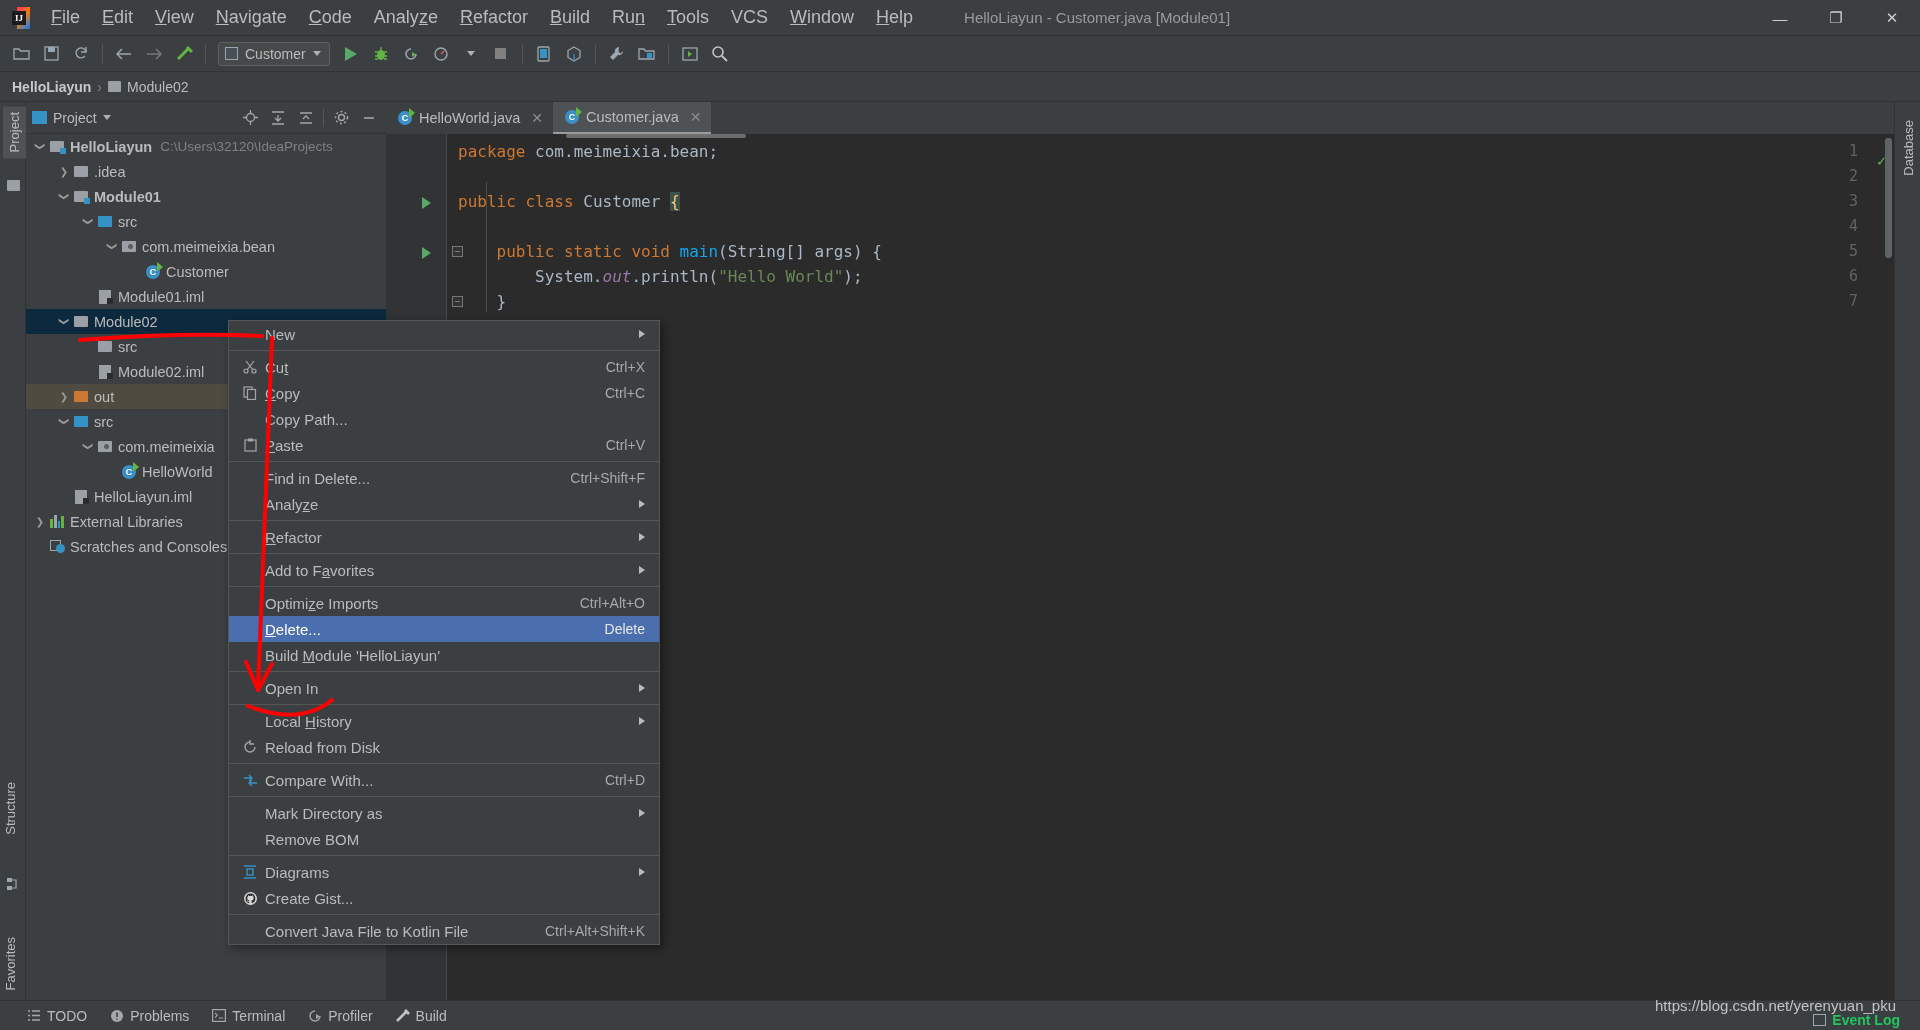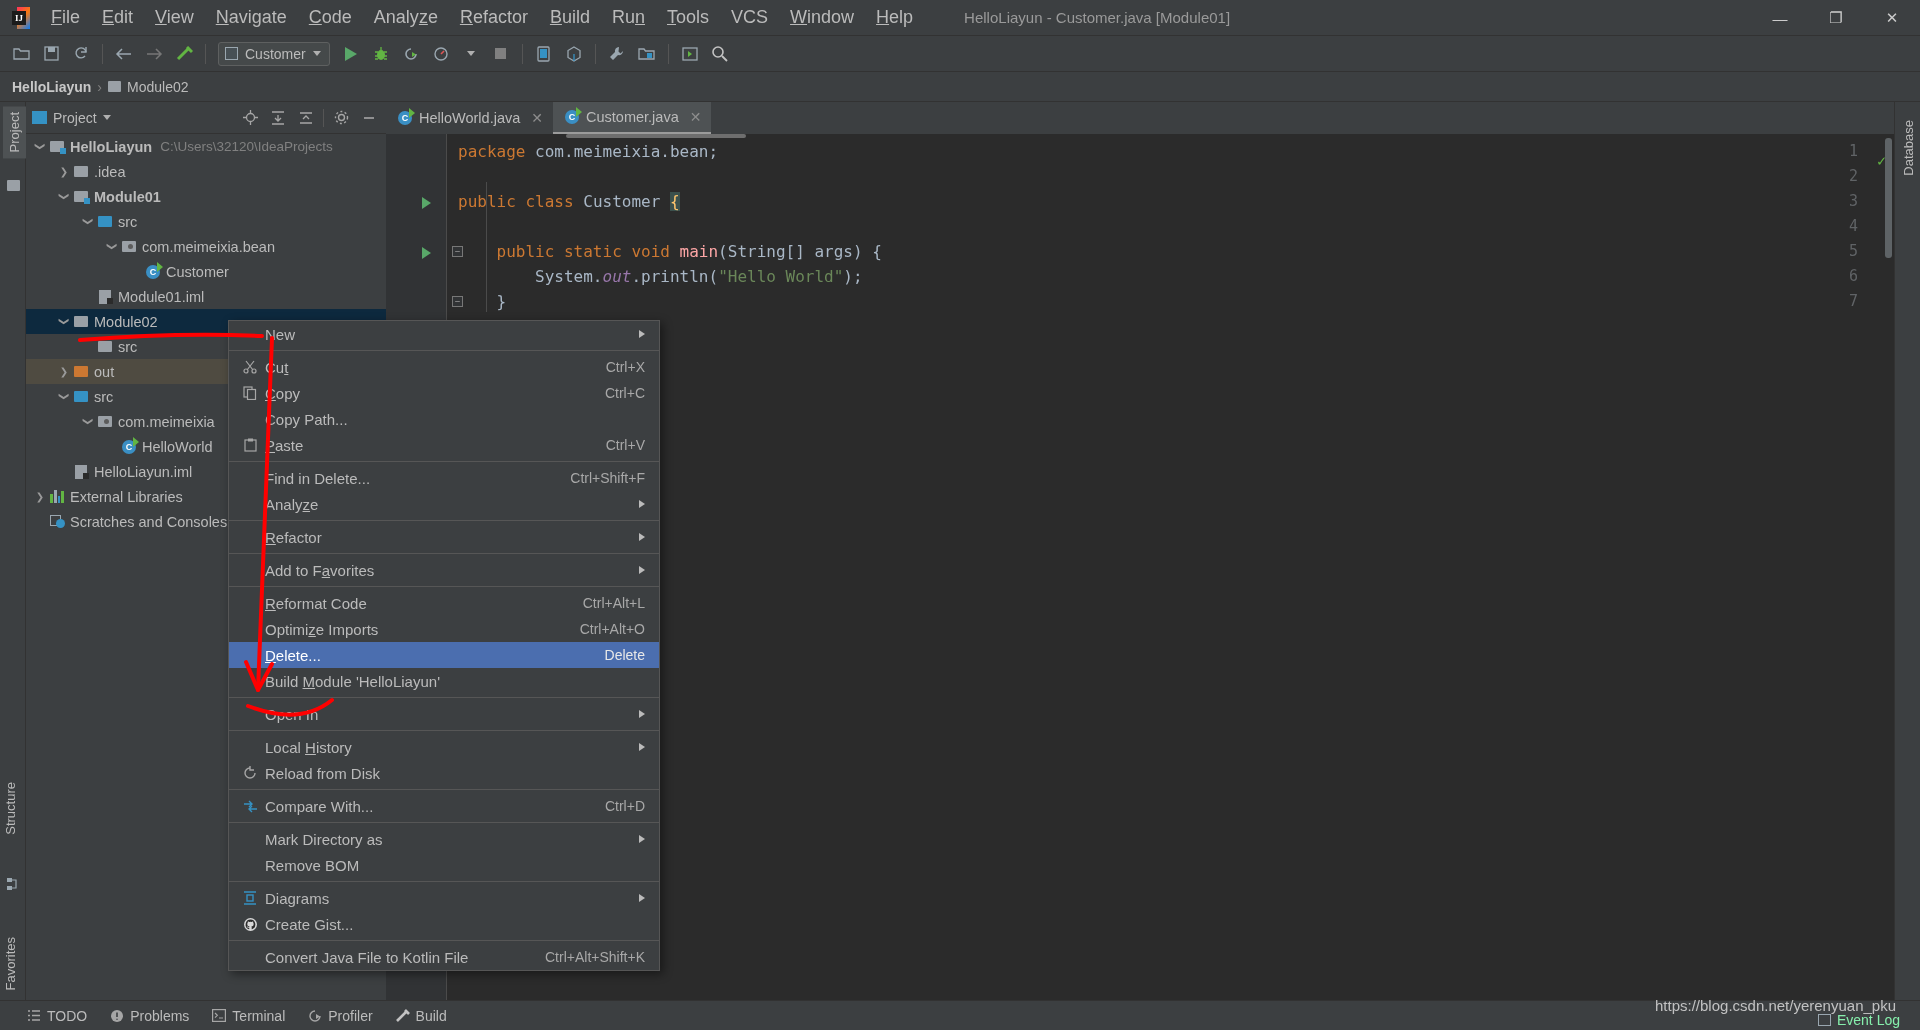--- a/index.html
+++ b/index.html
@@ -118,21 +118,21 @@
   .tab .x { color:#8d8d8d; font-size:14px; margin-left:4px; }
   .code { position:absolute; top:32px; left:0; right:0; bottom:0; background:#2b2b2b;
           font-family:"DejaVu Sans Mono","Liberation Mono",monospace; font-size:16px; }
   .gutter { position:absolute; top:0; left:0; width:60px; height:100%; background:#313335; }
   .gln { position:absolute; right:36px; color:#606366; font-size:15px; text-align:right; width:22px;}
   .grun { position:absolute; left:36px; width:0;height:0;border-top:6px solid transparent;
           border-bottom:6px solid transparent; border-left:9px solid #59a869; }
   .fold { position:absolute; left:22px; width:11px;height:11px;border:1px solid #777;
           color:#999; font-size:9px; line-height:9px; text-align:center; background:#313335;}
   .codeline { position:absolute; left:72px; white-space:pre; }
-  .kw { color:#cc7832; } .str { color:#6a8759; } .fn { color:#fca5a5; } .fieldi { color:#9876aa; font-style:italic; }
+  .kw { color:#cc7832; } .str { color:#6a8759; } .fn { color:#0ea5e9; } .fieldi { color:#9876aa; font-style:italic; }
   .plain { color:#a9b7c6; } .brmatch { background:#3b514d; color:#ffc66d; }
   .vsplit { position:absolute; left:60px; top:0; bottom:0; width:1px; background:#4b4b4b; }
   .indentline { position:absolute; width:1px; background:#4b4b4b; }
   .editor-scroll-h { position:absolute; left:180px; top:0; width:180px; height:4px; background:#6e6e6e; border-radius:2px;}
 
   
   .ctxmenu {
     position:absolute; left:228px; top:320px; width:432px;
     background:#3c3f41; border:1px solid #565656; z-index:50;
     box-shadow: 3px 3px 9px rgba(0,0,0,0.45);
@@ -152,21 +152,21 @@
   .msep { height:1px; background:#565656; margin:3px 0; }
 
   
   .bottombar { position:absolute; bottom:0; left:0; width:1920px; height:30px; background:#3c3f41;
                display:flex; align-items:center; padding-left:26px; gap:22px; border-top:1px solid #323232; }
   .bb-item { display:flex; align-items:center; gap:6px; color:#bbbbbb; font-size:14px; }
   .bb-ico { width:15px;height:15px; display:flex;align-items:center;justify-content:center;
             color:#a6a6a6; font-size:12px; }
   .watermark { position:absolute; right:24px; bottom:16px; color:#c9c9c9; font-size:15px; opacity:.95; }
   .eventlog { position:absolute; right:20px; bottom:2px; display:flex; align-items:center; gap:6px;
-              color:#86efac; font-size:14px; }
+              color:#22c55e; font-size:14px;font-weight:bold; }
 
   
   .annot { position:absolute; left:0; top:0; width:1920px; height:1030px; pointer-events:none; z-index:80; }
   .gutter-right-ok { position:absolute; right:8px; top:18px; color:#62b543; font-size:15px; }
   .scrollthumb { position:absolute; background:#5e6366; border-radius:3px; }
 </style>
 </head>
 <body>
 
 <div id="app">
@@ -427,20 +427,27 @@
             <span class="fld"></span>
           </span>
           <span class="tlabel">Module02</span>
         </div>
         <div class="trow" style="padding-left: 54px;">
           <span class="arrow"></span>
           <span class="tico">
             <span class="fld"></span>
           </span>
           <span class="tlabel">src</span>
+        </div>
+        <div class="trow" style="padding-left: 54px;">
+          <span class="arrow"></span>
+          <span class="tico">
+            <span class="imlico"></span>
+          </span>
+          <span class="tlabel">Module02.iml</span>
         </div>
         <div class="trow sel-out" style="padding-left: 30px;">
           <span class="arrow">❯</span>
           <span class="tico">
             <span class="fld orange"></span>
           </span>
           <span class="tlabel">out</span>
         </div>
         <div class="trow" style="padding-left: 30px;">
           <span class="arrow" style="transform: rotate(90deg);">❯</span>
@@ -603,25 +610,20 @@
       </div>
       <div class="msep"></div>
       <div class="mi">
         <span class="mi-ico"></span>
         <span class="mi-lbl">Add to F<u>a</u>vorites</span>
         <span class="mi-arrow"></span>
       </div>
       <div class="msep"></div>
       <div class="mi">
         <span class="mi-ico"></span>
-        <span class="mi-lbl"><u>R</u>eformat Code</span>
-        <span class="mi-sc">Ctrl+Alt+L</span>
-      </div>
-      <div class="mi">
-        <span class="mi-ico"></span>
         <span class="mi-lbl">Optimi<u>z</u>e Imports</span>
         <span class="mi-sc">Ctrl+Alt+O</span>
       </div>
       <div class="mi hl">
         <span class="mi-ico"></span>
         <span class="mi-lbl"><u>D</u>elete...</span>
         <span class="mi-sc">Delete</span>
       </div>
       <div class="mi">
         <span class="mi-ico"></span>

